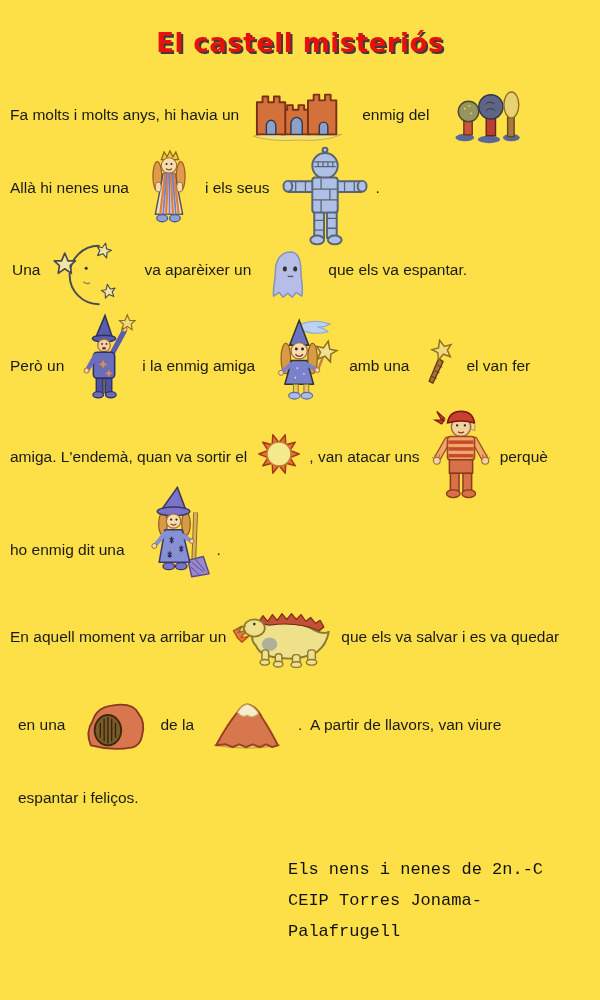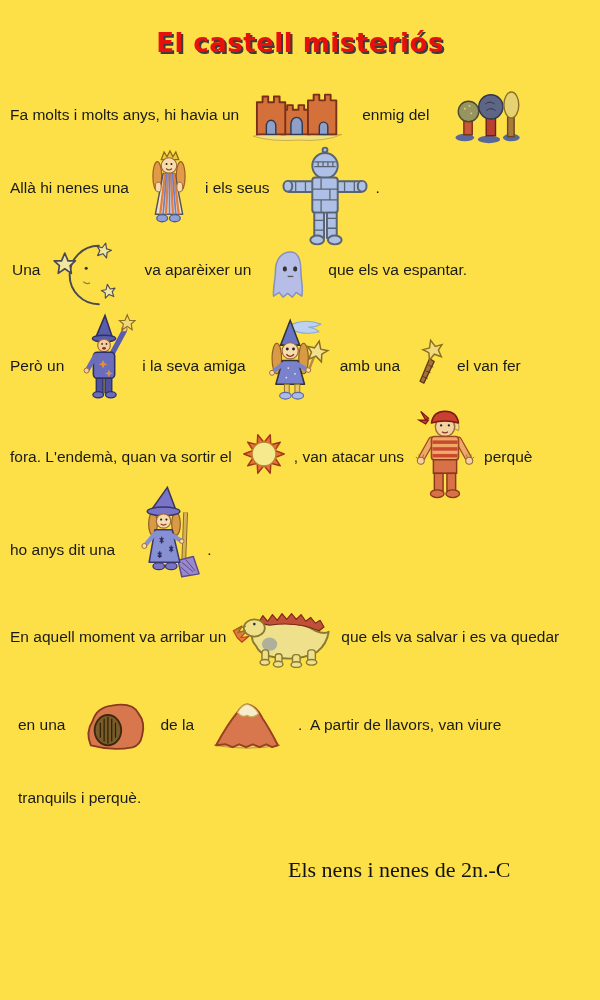--- a/index.html
+++ b/index.html
@@ -7,21 +7,21 @@
         font-family:"Liberation Sans",sans-serif;color:#1a1a1a;font-size:15.5px;}
   .title{position:absolute;left:0;top:28px;width:600px;text-align:center;
          font-family:"DejaVu Sans",sans-serif;font-weight:bold;font-size:26px;
          color:#e8100c;text-shadow:2px 1.5px 0 #3c3c3c;letter-spacing:0.5px;}
   .row{position:absolute;left:0;width:600px;display:flex;align-items:center;}
   .row span{white-space:pre;}
   .d{flex:0 0 auto;line-height:0;position:relative;}
   .u16{top:-16px}.u9{top:-9px}.u8{top:-8px}.u5{top:-5px}.u4{top:-4px}.u3{top:-3px}
   .dn8{top:8px}.dn5{top:5px}.dn3{top:3px}
   .sig{position:absolute;left:288px;top:854px;
-       font-family:Liberation Serif, serif;font-size:22px;line-height:31px;color:#111;}
+       font-family:Liberation Mono, monospace;font-size:17px;line-height:31px;color:#111;}
 </style>
 </head>
 <body>
 
 <div id="page">
 
   <div class="title">El castell misteriós</div>
 
   <div class="row" style="top:88px;padding-left:10px;">
     <span>Fa molts i molts anys, hi havia un</span>
@@ -149,21 +149,21 @@
         <path d="M22,44 L14,58" stroke="#6a6cbc" stroke-width="5" stroke-linecap="round"></path>
         <circle cx="13" cy="59" r="2.6" fill="#f6cf9e" stroke="#9a6a3a" stroke-width="1"></circle>
         <path d="M30,48 l1.6,3.4 3.4,1 -3.4,1 -1.6,3.4 -1.6,-3.4 -3.4,-1 3.4,-1 Z" fill="#e09040"></path>
         <path d="M36,58 l1.4,3 3,0.9 -3,0.9 -1.4,3 -1.4,-3 -3,-0.9 3,-0.9 Z" fill="#e09040"></path>
         <rect x="23" y="67" width="7" height="15" fill="#5052a0" stroke="#2e3060" stroke-width="1.4"></rect>
         <rect x="32" y="67" width="7" height="15" fill="#5052a0" stroke="#2e3060" stroke-width="1.4"></rect>
         <ellipse cx="25" cy="84" rx="5.5" ry="3.2" fill="#6a6cbc" stroke="#2e3060" stroke-width="1.3"></ellipse>
         <ellipse cx="38" cy="84" rx="5.5" ry="3.2" fill="#6a6cbc" stroke="#2e3060" stroke-width="1.3"></ellipse>
       </svg>
     </div>
-    <span style="margin-left:6px;">i la seva amiga</span>
+    <span style="margin-left:6px;">i la enmig amiga</span>
     <div class="d u8" style="margin-left:6px;">
       <svg width="84" height="85" viewBox="0 0 88 88">
         <path d="M42,8 q15,-6 30,0 q-7,4 -13,3 q9,2 11,5 q-16,4 -28,-2 Z" fill="#bcd2f0" stroke="#8aa8d8" stroke-width="1.2"></path>
         <ellipse cx="26" cy="44" rx="5" ry="16" fill="#d89a44" stroke="#8a5a20" stroke-width="1.2"></ellipse>
         <ellipse cx="54" cy="44" rx="5" ry="16" fill="#d89a44" stroke="#8a5a20" stroke-width="1.2"></ellipse>
         <polygon points="30,30 40,4 50,30" fill="#6a74c4" stroke="#333" stroke-width="1.6"></polygon>
         <circle cx="40" cy="36" r="8.5" fill="#f8dcae" stroke="#9a6a3a" stroke-width="1.3"></circle>
         <circle cx="37" cy="34" r="1.5" fill="#222"></circle>
           <circle cx="43.5" cy="34" r="1.5" fill="#222"></circle>
         <path d="M36,39.5 q4,4.5 8,0" fill="none" stroke="#8a3020" stroke-width="1.5"></path>
@@ -188,21 +188,21 @@
       <svg width="35" height="47" viewBox="0 0 36 50">
         <path d="M8,46 L12,48 L23,25 L18,22 Z" fill="#a8703c" stroke="#5a3812" stroke-width="1.4" stroke-linejoin="round"></path>
         <path d="M11,41 l5,2 M14,35 l5,2 M17,29 l5,2" stroke="#5a3812" stroke-width="1"></path>
         <polygon transform="translate(22,13) scale(1.1) rotate(-15)" points="0,-10 2.9,-3.1 9.5,-3.1 4.8,1.2 5.9,8.1 0,4 -5.9,8.1 -4.8,1.2 -9.5,-3.1 -2.9,-3.1" fill="#f0da7c" stroke="#8a7020" stroke-width="1.4"></polygon>
       </svg>
     </div>
     <span style="margin-left:10px;">el van fer</span>
   </div>
 
   <div class="row" style="top:411px;padding-left:10px;">
-    <span>fora. L'endemà, quan va sortir el</span>
+    <span>amiga. L'endemà, quan va sortir el</span>
     <div class="d u3" style="margin-left:8px;">
       <svg width="48" height="50" viewBox="0 0 50 52">
         <polygon points="46,26 36.4,29.7 42,38.3 32.1,35.7 31.5,46 25,38 18.5,46 17.9,35.7 8,38.3 13.6,29.7 4,26 13.6,22.3 8,13.7 17.9,16.3 18.5,6 25,14 31.5,6 32.1,16.3 42,13.7 36.4,22.3" fill="#e87038" stroke="#a03818" stroke-width="1.5" stroke-linejoin="round"></polygon>
         <circle cx="25" cy="26" r="12.5" fill="#f5e98e" stroke="#c08030" stroke-width="1.5"></circle>
       </svg>
     </div>
     <span style="margin-left:6px;">, van atacar uns</span>
     <div class="d u4" style="margin-left:10px;">
       <svg width="62" height="92" viewBox="0 0 64 94">
         <path d="M42,14 q6,2 4,10 l-4,-2 Z" fill="#f0d890" stroke="#b09040" stroke-width="1"></path>
@@ -228,21 +228,21 @@
         <rect x="21" y="68" width="9" height="18" fill="#d87048" stroke="#8a3a18" stroke-width="1.5"></rect>
         <rect x="34" y="68" width="9" height="18" fill="#d87048" stroke="#8a3a18" stroke-width="1.5"></rect>
         <ellipse cx="24" cy="89" rx="7" ry="4" fill="#d87048" stroke="#8a3a18" stroke-width="1.4"></ellipse>
         <ellipse cx="40" cy="89" rx="7" ry="4" fill="#d87048" stroke="#8a3a18" stroke-width="1.4"></ellipse>
       </svg>
     </div>
     <span style="margin-left:8px;text-align:right;">perquè</span>
   </div>
 
   <div class="row" style="top:501px;padding-left:10px;">
-    <span>ho anys dit una</span>
+    <span>ho enmig dit una</span>
     <div class="d u16" style="margin-left:13px;">
       <svg width="73" height="97" viewBox="0 0 76 100">
         <path d="M60,28 L58,80" stroke="#8a6820" stroke-width="5"></path>
         <path d="M60,28 L58,80" stroke="#d8b058" stroke-width="3"></path>
         <polygon points="52,78 68,74 74,92 56,95" fill="#9a88cc" stroke="#5a4890" stroke-width="1.5" stroke-linejoin="round"></polygon>
         <path d="M56,80 l12,10 M60,77 l10,12 M55,85 l9,8" stroke="#5a4890" stroke-width="1"></path>
         <ellipse cx="26" cy="40" rx="4.5" ry="12" fill="#d89a44" stroke="#8a5a20" stroke-width="1.2"></ellipse>
         <ellipse cx="50" cy="40" rx="4.5" ry="12" fill="#d89a44" stroke="#8a5a20" stroke-width="1.2"></ellipse>
         <polygon points="24,26 41,2 50,26" fill="#7a74c8" stroke="#3a3660" stroke-width="1.6"></polygon>
         <ellipse cx="37" cy="27" rx="17" ry="4.5" fill="#7a74c8" stroke="#3a3660" stroke-width="1.5"></ellipse>
@@ -307,20 +307,21 @@
       <svg width="74" height="56" viewBox="0 0 76 58">
         <path d="M4,50 q34,-6 68,0 q-34,6 -68,0 Z" fill="#e8d070" stroke="#b89830" stroke-width="1"></path>
         <path d="M6,50 Q18,28 28,16 Q34,6 40,8 Q48,10 54,22 Q62,34 70,50 l-6,2 -6,-3 -7,3 -7,-3 -7,3 -7,-3 -7,3 -7,-3 Z" fill="#d8764e" stroke="#9a4020" stroke-width="2" stroke-linejoin="round"></path>
         <path d="M28,16 Q34,6 40,8 Q46,10 50,17 Q44,23 38,19 Q33,22 28,16 Z" fill="#f6eecb" stroke="#c8a860" stroke-width="1.2"></path>
       </svg>
     </div>
     <span style="margin-left:14px;">.  A partir de llavors, van viure</span>
   </div>
 
   <div class="row" style="top:789px;padding-left:18px;">
-    <span>tranquils i perquè.</span>
+    <span>espantar i feliços.</span>
   </div>
 
   <div class="sig">
     <div>Els nens i nenes de 2n.-C</div>
+    <div>CEIP Torres Jonama- Palafrugell</div>
   </div>
 
 </div>
 
 </body></html>

